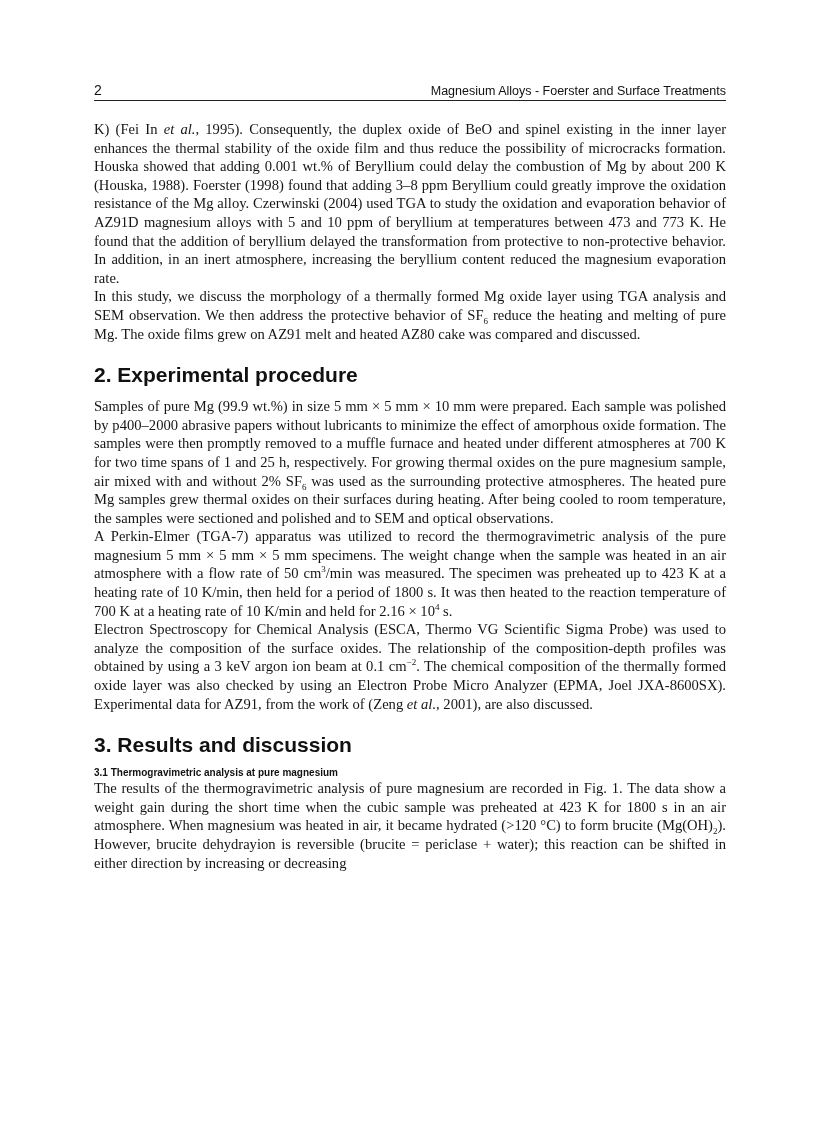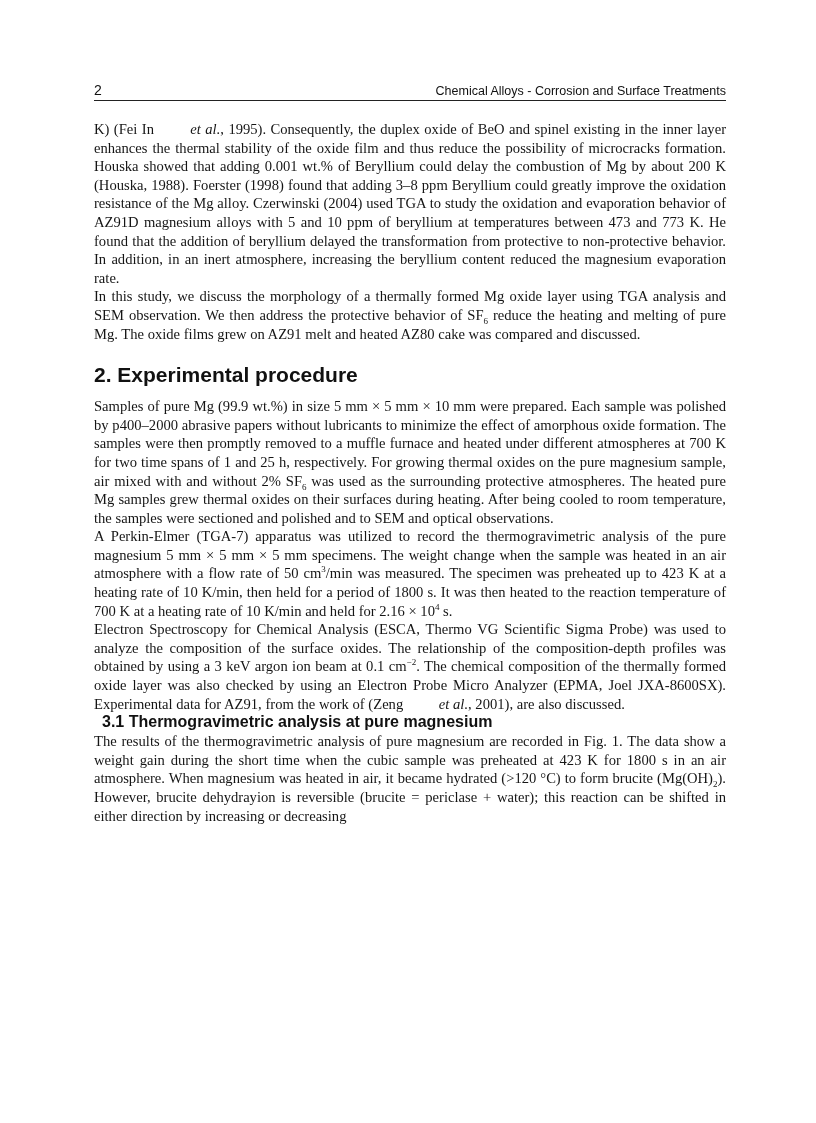--- a/index.html
+++ b/index.html
@@ -15,40 +15,41 @@
   .body-text {
     font-family: "Liberation Serif", serif; font-size: 14.6px; line-height: 18.6px;
     color: #151515; text-align: justify; margin: 0;
   }
   .content { margin-top: 19px; }
   h2.section {
     font-family: "Liberation Sans", sans-serif; font-weight: bold; font-size: 21px;
     margin: 20px 0 10px 0; color: #111;
   }
   h3.subsection {
-    font-family: "Liberation Sans", sans-serif; font-weight: bold; font-size: 16px;
-    margin: 0 0 1px 8px; color: #111;
+    font-family: "Liberation Sans", sans-serif; font-weight: bold; font-size: 10px;
+    margin: 0 0 1px 0; color: #111;
   }
   sub, sup { font-size: 9px; line-height: 0; }
-  em { font-style: italic; margin-left: 32px; }
+  em { font-style: italic; }
 </style>
 </head>
 <body>
 
 <div class="page">
   <div class="running-head">
     <span class="page-num">2</span>
-    <span>Chemical Alloys - Corrosion and Surface Treatments</span>
+    <span>Magnesium Alloys - Foerster and Surface Treatments</span>
   </div>
 
   <div class="content">
     <p class="body-text"><span>K) (Fei In </span><em>et al.</em><span>, 1995). Consequently, the duplex oxide of BeO and spinel existing in the inner layer enhances the thermal stability of the oxide film and thus reduce the possibility of microcracks formation. Houska showed that adding 0.001 wt.% of Beryllium could delay the combustion of Mg by about 200 K (Houska, 1988). Foerster (1998) found that adding 3–8 ppm Beryllium could greatly improve the oxidation resistance of the Mg alloy. Czerwinski (2004) used TGA to study the oxidation and evaporation behavior of AZ91D magnesium alloys with 5 and 10 ppm of beryllium at temperatures between 473 and 773 K. He found that the addition of beryllium delayed the transformation from protective to non-protective behavior. In addition, in an inert atmosphere, increasing the beryllium content reduced the magnesium evaporation rate.</span></p>
     <p class="body-text"><span>In this study, we discuss the morphology of a thermally formed Mg oxide layer using TGA analysis and SEM observation. We then address the protective behavior of SF</span><sub>6</sub><span> reduce the heating and melting of pure Mg. The oxide films grew on AZ91 melt and heated AZ80 cake was compared and discussed.</span></p>
 
     <h2 class="section">2. Experimental procedure</h2>
     <p class="body-text"><span>Samples of pure Mg (99.9 wt.%) in size 5 mm × 5 mm × 10 mm were prepared. Each sample was polished by p400–2000 abrasive papers without lubricants to minimize the effect of amorphous oxide formation. The samples were then promptly removed to a muffle furnace and heated under different atmospheres at 700 K for two time spans of 1 and 25 h, respectively. For growing thermal oxides on the pure magnesium sample, air mixed with and without 2% SF</span><sub>6</sub><span> was used as the surrounding protective atmospheres. The heated pure Mg samples grew thermal oxides on their surfaces during heating. After being cooled to room temperature, the samples were sectioned and polished and to SEM and optical observations.</span></p>
     <p class="body-text"><span>A Perkin-Elmer (TGA-7) apparatus was utilized to record the thermogravimetric analysis of the pure magnesium 5 mm × 5 mm × 5 mm specimens. The weight change when the sample was heated in an air atmosphere with a flow rate of 50 cm</span><sup>3</sup><span>/min was measured. The specimen was preheated up to 423 K at a heating rate of 10 K/min, then held for a period of 1800 s. It was then heated to the reaction temperature of 700 K at a heating rate of 10 K/min and held for 2.16 × 10</span><sup>4</sup><span> s.</span></p>
     <p class="body-text"><span>Electron Spectroscopy for Chemical Analysis (ESCA, Thermo VG Scientific Sigma Probe) was used to analyze the composition of the surface oxides. The relationship of the composition-depth profiles was obtained by using a 3 keV argon ion beam at 0.1 cm</span><sup>−2</sup><span>. The chemical composition of the thermally formed oxide layer was also checked by using an Electron Probe Micro Analyzer (EPMA, Joel JXA-8600SX). Experimental data for AZ91, from the work of (Zeng </span><em>et al.</em><span>, 2001), are also discussed.</span></p>
 
+    <h2 class="section">3. Results and discussion</h2>
     <h3 class="subsection">3.1 Thermogravimetric analysis at pure magnesium</h3>
     <p class="body-text"><span>The results of the thermogravimetric analysis of pure magnesium are recorded in Fig. 1. The data show a weight gain during the short time when the cubic sample was preheated at 423 K for 1800 s in an air atmosphere. When magnesium was heated in air, it became hydrated (&gt;120 °C) to form brucite (Mg(OH)</span><sub>2</sub><span>). However, brucite dehydrayion is reversible (brucite = periclase + water); this reaction can be shifted in either direction by increasing or decreasing</span></p>
   </div>
 </div>
 
 </body></html>

